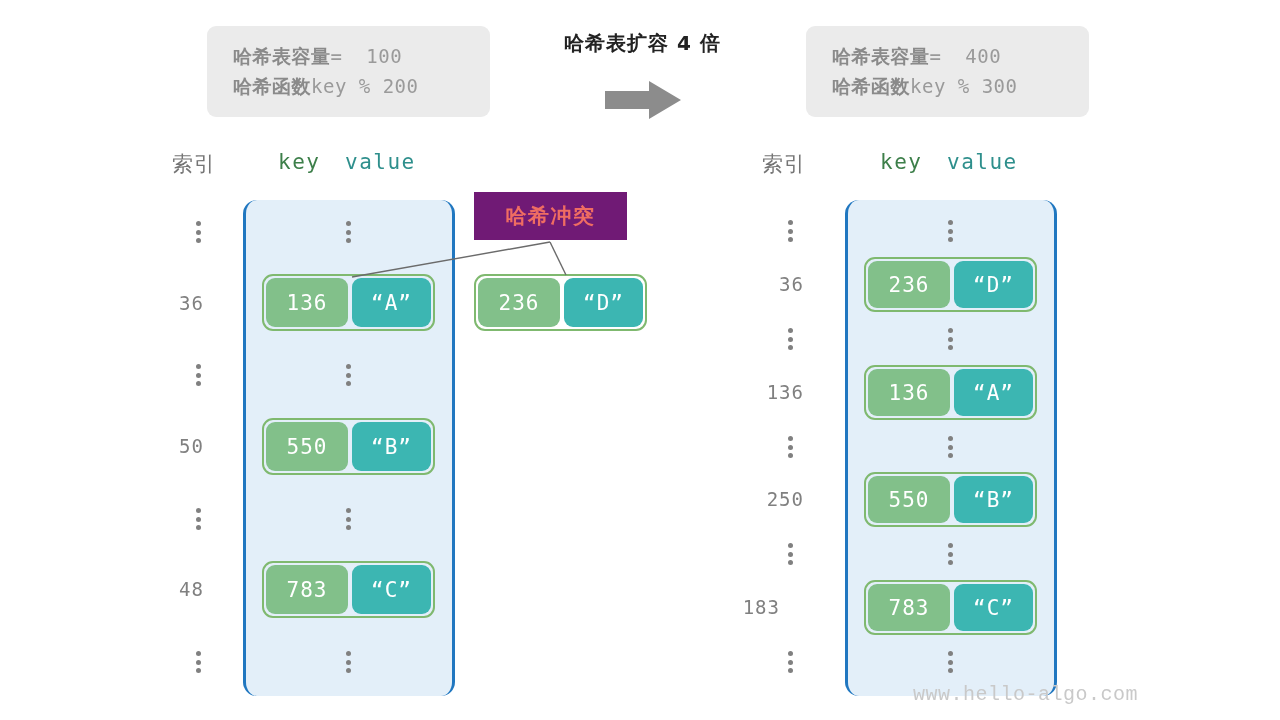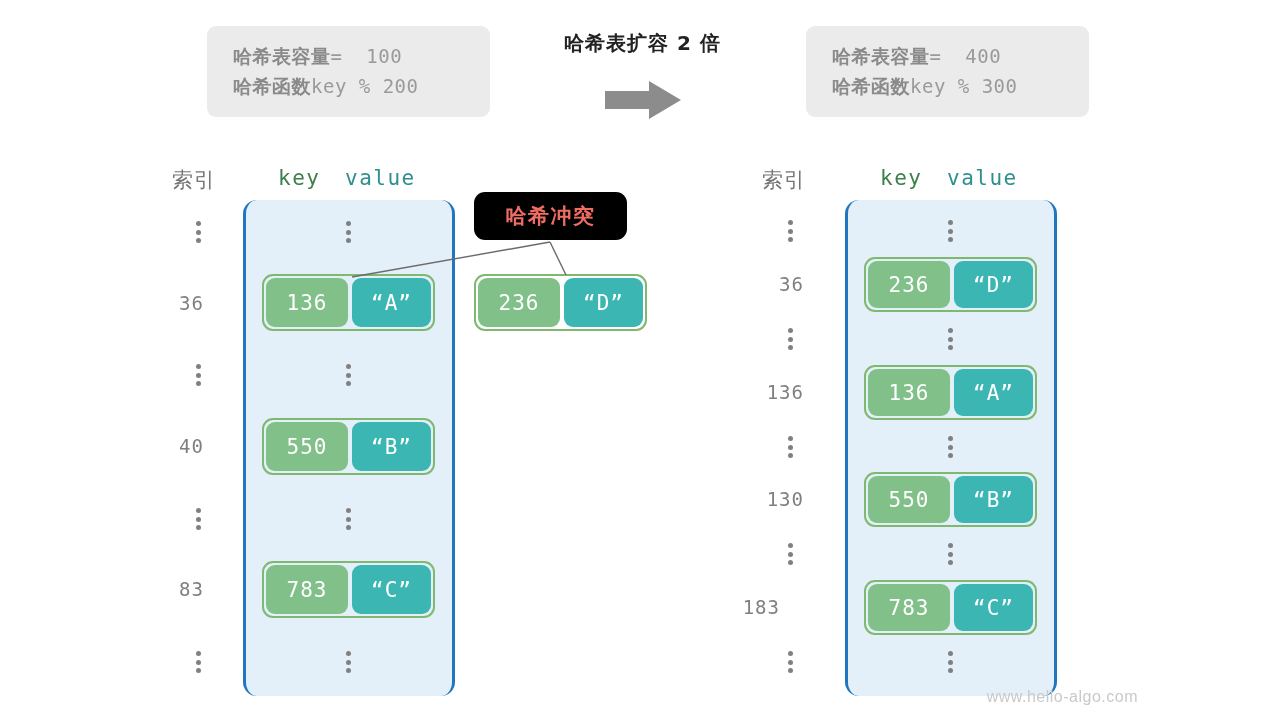--- a/index.html
+++ b/index.html
@@ -78,21 +78,20 @@
     top: 80px;
     width: 76px;
     height: 40px;
   }
 
   
   .col-head {
     position: absolute;
     font-size: 21px;
     white-space: pre;
-    margin-top: 16px;
   }
   .head-index {
     font-family: "DejaVu Sans", "Liberation Sans", sans-serif;
     color: #757575;
     letter-spacing: 1px;
   }
   .head-key {
     font-family: "DejaVu Sans Mono", "Liberation Mono", monospace;
     color: #3d7f4a;
     letter-spacing: 1.5px;
@@ -171,22 +170,22 @@
     border-radius: 9px;
   }
 
   
   #collision-badge {
     position: absolute;
     left: 474px;
     top: 192px;
     width: 153px;
     height: 48px;
-    background: #000000;
-    border-radius: 11px;
+    background: #701a75;
+    border-radius: 0;
     display: flex;
     align-items: center;
     justify-content: center;
     font-family: Liberation Mono, monospace;
     font-weight: bold;
     font-size: 21px;
     color: #ef6d62;
     letter-spacing: 1.5px;
     white-space: pre;
     box-sizing: border-box;
@@ -199,22 +198,22 @@
     width: 1280px;
     height: 720px;
     pointer-events: none;
   }
 
   
   #watermark {
     position: absolute;
     right: 18px;
     bottom: 14px;
-    font-family: Liberation Sans, sans-serif;
-    font-size: 16px;
+    font-family: Liberation Mono, monospace;
+    font-size: 20px;
     color: #c9c9c9;
     letter-spacing: 0.5px;
     white-space: pre;
   }
 </style>
 </head>
 <body>
 
 <div class="stage">
 
@@ -233,21 +232,21 @@
     <div class="info-line">
       <span class="info-label">哈希表容量</span>
       <span class="info-value">=  400</span>
     </div>
     <div class="info-line">
       <span class="info-label">哈希函数</span>
       <span class="info-value">key % 300</span>
     </div>
   </div>
 
-  <div id="center-title">哈希表扩容 2 倍</div>
+  <div id="center-title">哈希表扩容 4 倍</div>
   <svg id="arrow-icon" viewBox="0 0 76 40">
     <polygon points="0,11 44,11 44,1 76,20 44,39 44,29 0,29" fill="#8c8c8c"></polygon>
   </svg>
 
   <div class="col-head head-index" style="left:172px; top:150px;">索引</div>
   <div class="col-head head-key" style="left:278px; top:150px;">key</div>
   <div class="col-head head-value" style="left:345px; top:150px;">value</div>
 
   <div class="col-head head-index" style="left:762px; top:150px;">索引</div>
   <div class="col-head head-key" style="left:880px; top:150px;">key</div>
@@ -278,38 +277,38 @@
       <i></i>
       <i></i>
       <i></i>
     </div>
   <div class="vdots" style="left:346px; top:364px;">
       <i></i>
       <i></i>
       <i></i>
     </div>
 
-  <div class="idx" style="left:160px; top:435px; width:44px;">40</div>
+  <div class="idx" style="left:160px; top:435px; width:44px;">50</div>
   <div class="pair" style="left:262px; top:418px; width:173px; height:57px;">
     <div class="cell cell-key" style="width:84px;">550</div>
     <div class="cell cell-val" style="width:81px; margin-left:4px;">“B”</div>
   </div>
 
   <div class="vdots" style="left:196px; top:508px;">
       <i></i>
       <i></i>
       <i></i>
     </div>
   <div class="vdots" style="left:346px; top:508px;">
       <i></i>
       <i></i>
       <i></i>
     </div>
 
-  <div class="idx" style="left:160px; top:578px; width:44px;">83</div>
+  <div class="idx" style="left:160px; top:578px; width:44px;">48</div>
   <div class="pair" style="left:262px; top:561px; width:173px; height:57px;">
     <div class="cell cell-key" style="width:84px;">783</div>
     <div class="cell cell-val" style="width:81px; margin-left:4px;">“C”</div>
   </div>
 
   <div class="vdots" style="left:196px; top:651px;">
       <i></i>
       <i></i>
       <i></i>
     </div>
@@ -369,21 +368,21 @@
       <i></i>
       <i></i>
       <i></i>
     </div>
   <div class="vdots" style="left:948px; top:436px;">
       <i></i>
       <i></i>
       <i></i>
     </div>
 
-  <div class="idx" style="left:752px; top:488px; width:52px;">130</div>
+  <div class="idx" style="left:752px; top:488px; width:52px;">250</div>
   <div class="pair" style="left:864px; top:472px; width:173px; height:55px;">
     <div class="cell cell-key" style="width:84px;">550</div>
     <div class="cell cell-val" style="width:81px; margin-left:4px;">“B”</div>
   </div>
 
   <div class="vdots" style="left:788px; top:543px;">
       <i></i>
       <i></i>
       <i></i>
     </div>

